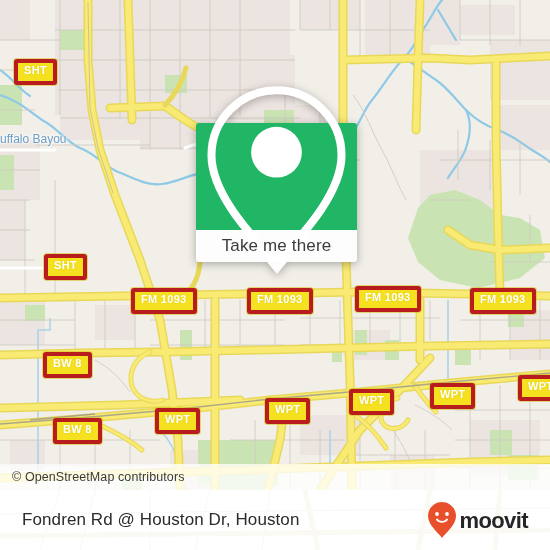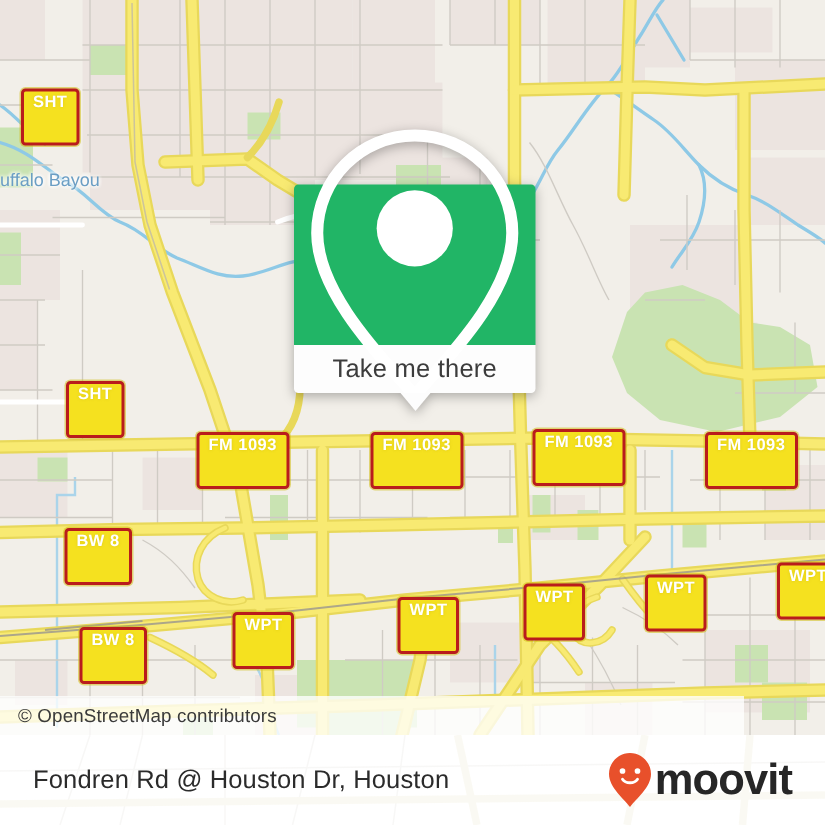--- a/index.html
+++ b/index.html
@@ -12,21 +12,21 @@
 
   
   .map{
     position:absolute;left:0;top:0;width:550px;height:490px;
     background:#f2efe9;overflow:hidden;
   }
   .map svg{display:block;width:550px;height:490px;}
 
   
   .attribution{
-    position:absolute;left:0;bottom:0;width:496px;height:26px;
+    position:absolute;left:0;bottom:0;width:550px;height:26px;
     background:rgba(255,255,255,0.78);
     display:flex;align-items:center;
     box-sizing:border-box;padding-left:12px;
     font-size:12.5px;color:#3a3a3a;letter-spacing:.1px;
     z-index:40;
   }
 
   
   .popup{
     position:absolute;left:196px;top:123px;width:161px;
@@ -49,25 +49,25 @@
     position:absolute;left:50%;top:139px;margin-left:-10px;
     width:0;height:0;
     border-left:10px solid transparent;
     border-right:10px solid transparent;
     border-top:12px solid #fdfdfd;
   }
 
   
   .shield{
     position:absolute;z-index:30;
-    background:#f5e11f;border:2px solid #b91c1c;
+    background:#f5e11f;border:4px solid #b91c1c;
     border-radius:3px;
     color:#ffffff;
     font-size:11px;font-weight:bold;letter-spacing:.3px;
-    padding:1px 6px 20px 6px;
+    padding:1px 6px 4px 6px;
     line-height:13px;
     white-space:nowrap;
     box-shadow:0 0 0 1px rgba(210,190,20,.55);
     text-shadow:0 0 2px rgba(180,160,0,.35);
   }
   .water-label{
     position:absolute;z-index:30;
     color:#6b9ec4;font-size:12px;
     white-space:nowrap;
     text-shadow:0 0 3px #fff,0 0 3px #fff,0 0 3px #fff;
@@ -84,21 +84,21 @@
   .footer-ghost{
     position:absolute;left:0;top:0;width:550px;height:60px;
     opacity:.13;pointer-events:none;
   }
   .footer-title{
     position:relative;z-index:2;
     font-size:17px;color:#2b2b2b;letter-spacing:.1px;
   }
   .brand{position:relative;z-index:2;display:flex;align-items:center;gap:2px;}
   .brand-word{
-    font-size:29px;font-weight:bold;color:#262626;
+    font-size:22px;font-weight:bold;color:#262626;
     letter-spacing:-0.6px;line-height:29px;
   }
 </style>
 </head>
 <body>
 
 <div id="app">
 
   <div class="map">
     <svg viewBox="0 0 550 490" xmlns="http://www.w3.org/2000/svg">
@@ -302,21 +302,21 @@
     <div class="shield" style="left:247px;top:288px;">FM 1093</div>
     <div class="shield" style="left:355px;top:286px;">FM 1093</div>
     <div class="shield" style="left:470px;top:288px;">FM 1093</div>
     <div class="shield" style="left:43px;top:352px;">BW 8</div>
     <div class="shield" style="left:53px;top:418px;">BW 8</div>
     <div class="shield" style="left:155px;top:408px;">WPT</div>
     <div class="shield" style="left:265px;top:398px;">WPT</div>
     <div class="shield" style="left:349px;top:389px;">WPT</div>
     <div class="shield" style="left:430px;top:383px;">WPT</div>
     <div class="shield" style="left:518px;top:375px;">WPT</div>
-    <div class="water-label" style="left:0px;top:113px;">uffalo Bayou</div>
+    <div class="water-label" style="left:0px;top:132px;">uffalo Bayou</div>
 
     <div class="popup">
       <div class="popup-green">
         <svg width="52" height="64" viewBox="0 0 52 64">
           <path d="M26 4 C 14.4 4 5 13.4 5 25 C 5 38 19 52 26 60 C 33 52 47 38 47 25 C 47 13.4 37.6 4 26 4 Z" fill="none" stroke="#ffffff" stroke-width="2.6" stroke-linejoin="round"></path>
           <circle cx="26" cy="24" r="8.2" fill="#ffffff"></circle>
         </svg>
       </div>
       <div class="popup-action">Take me there</div>
       <div class="popup-tail"></div>

